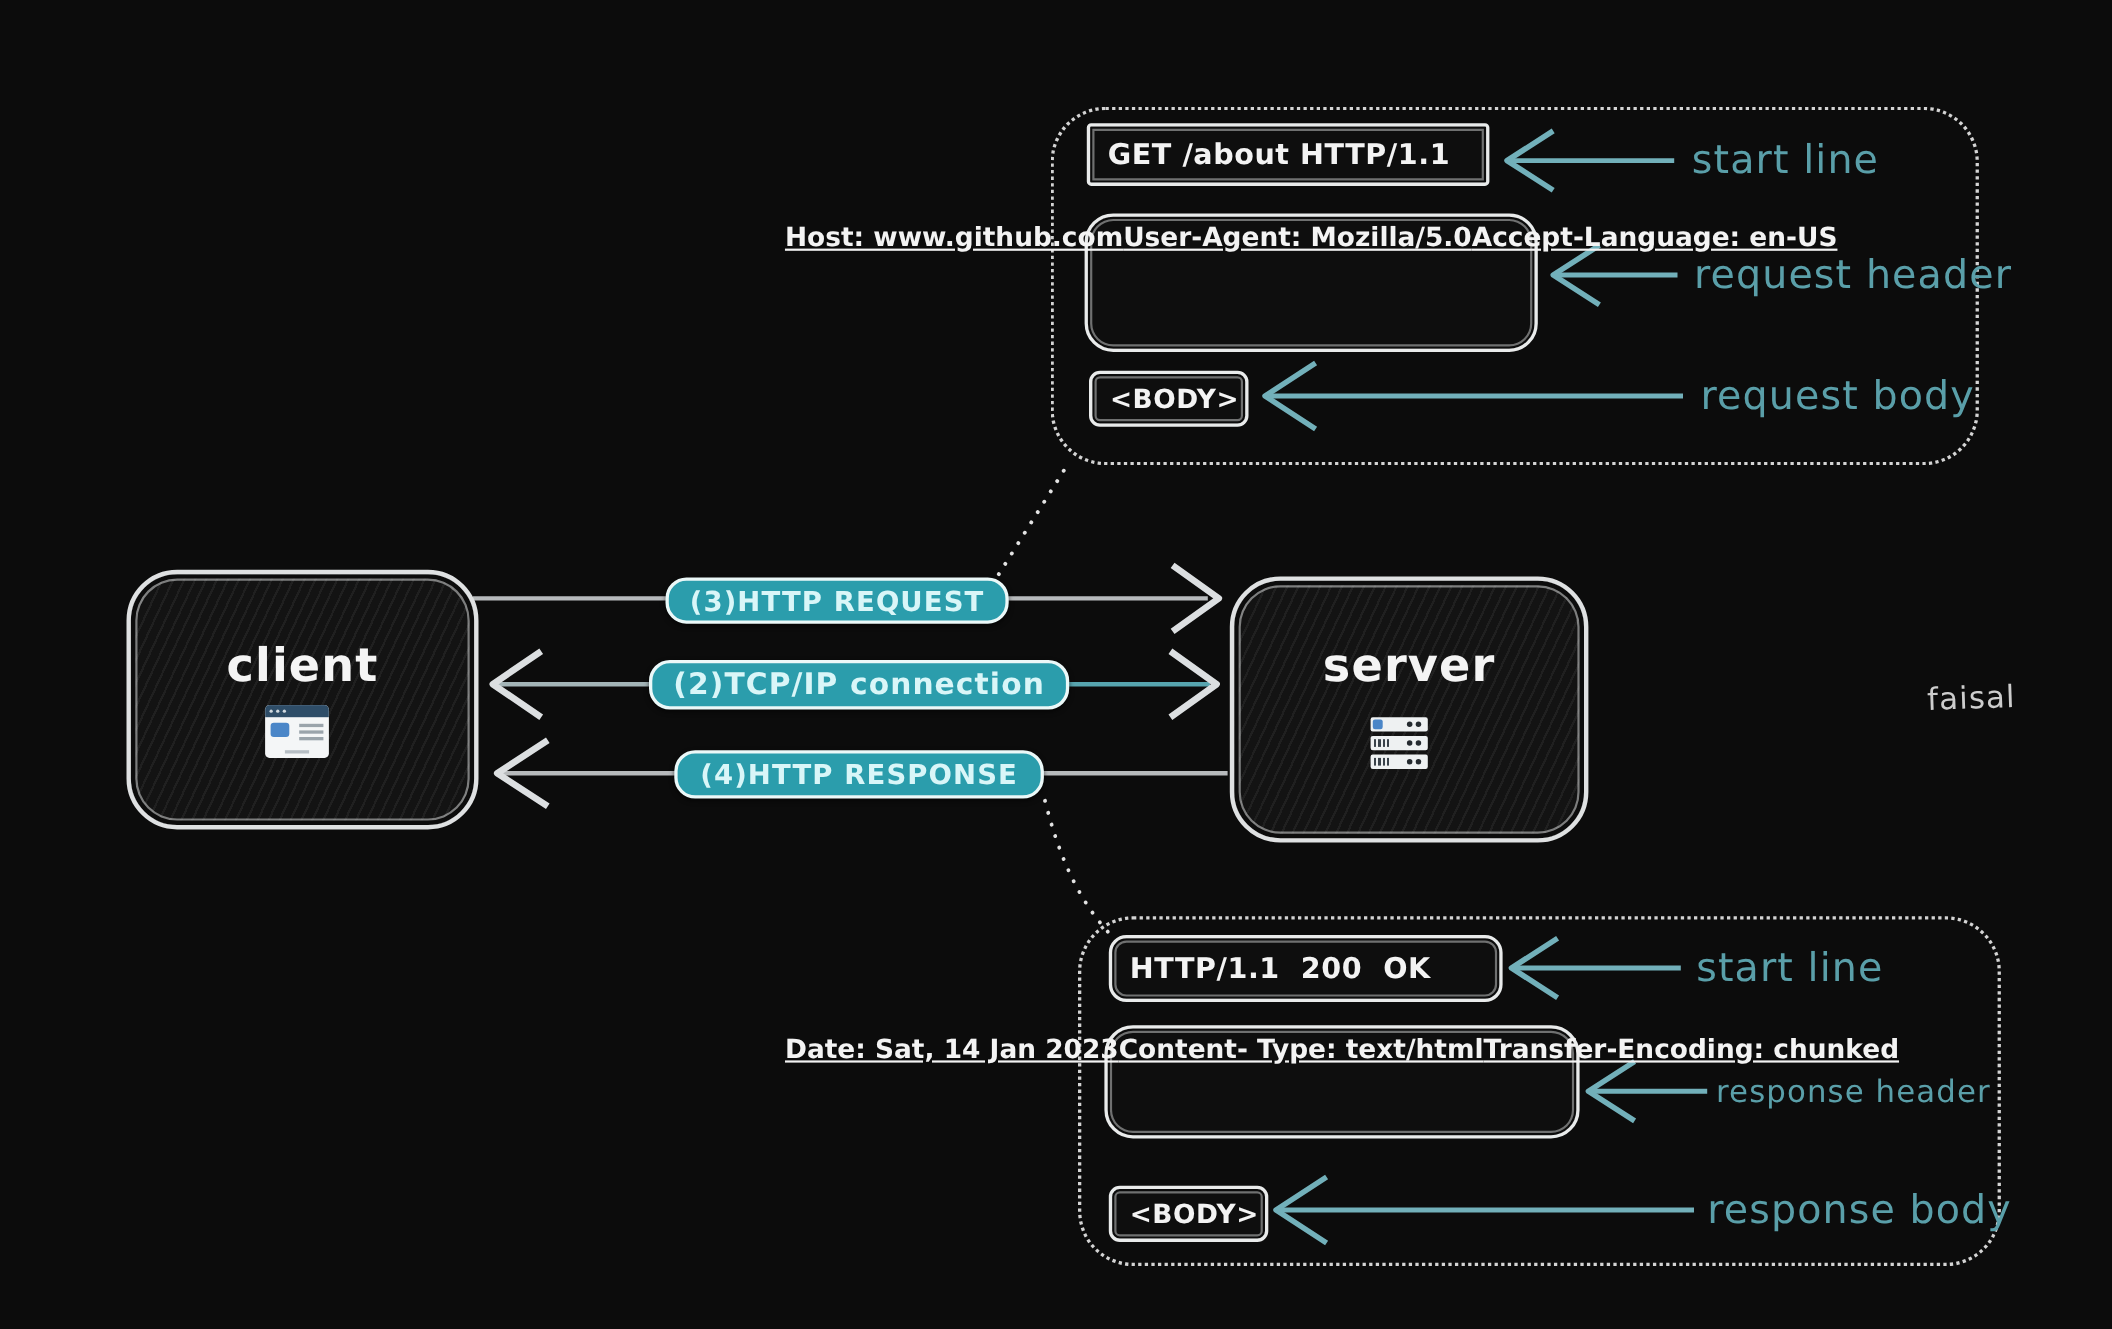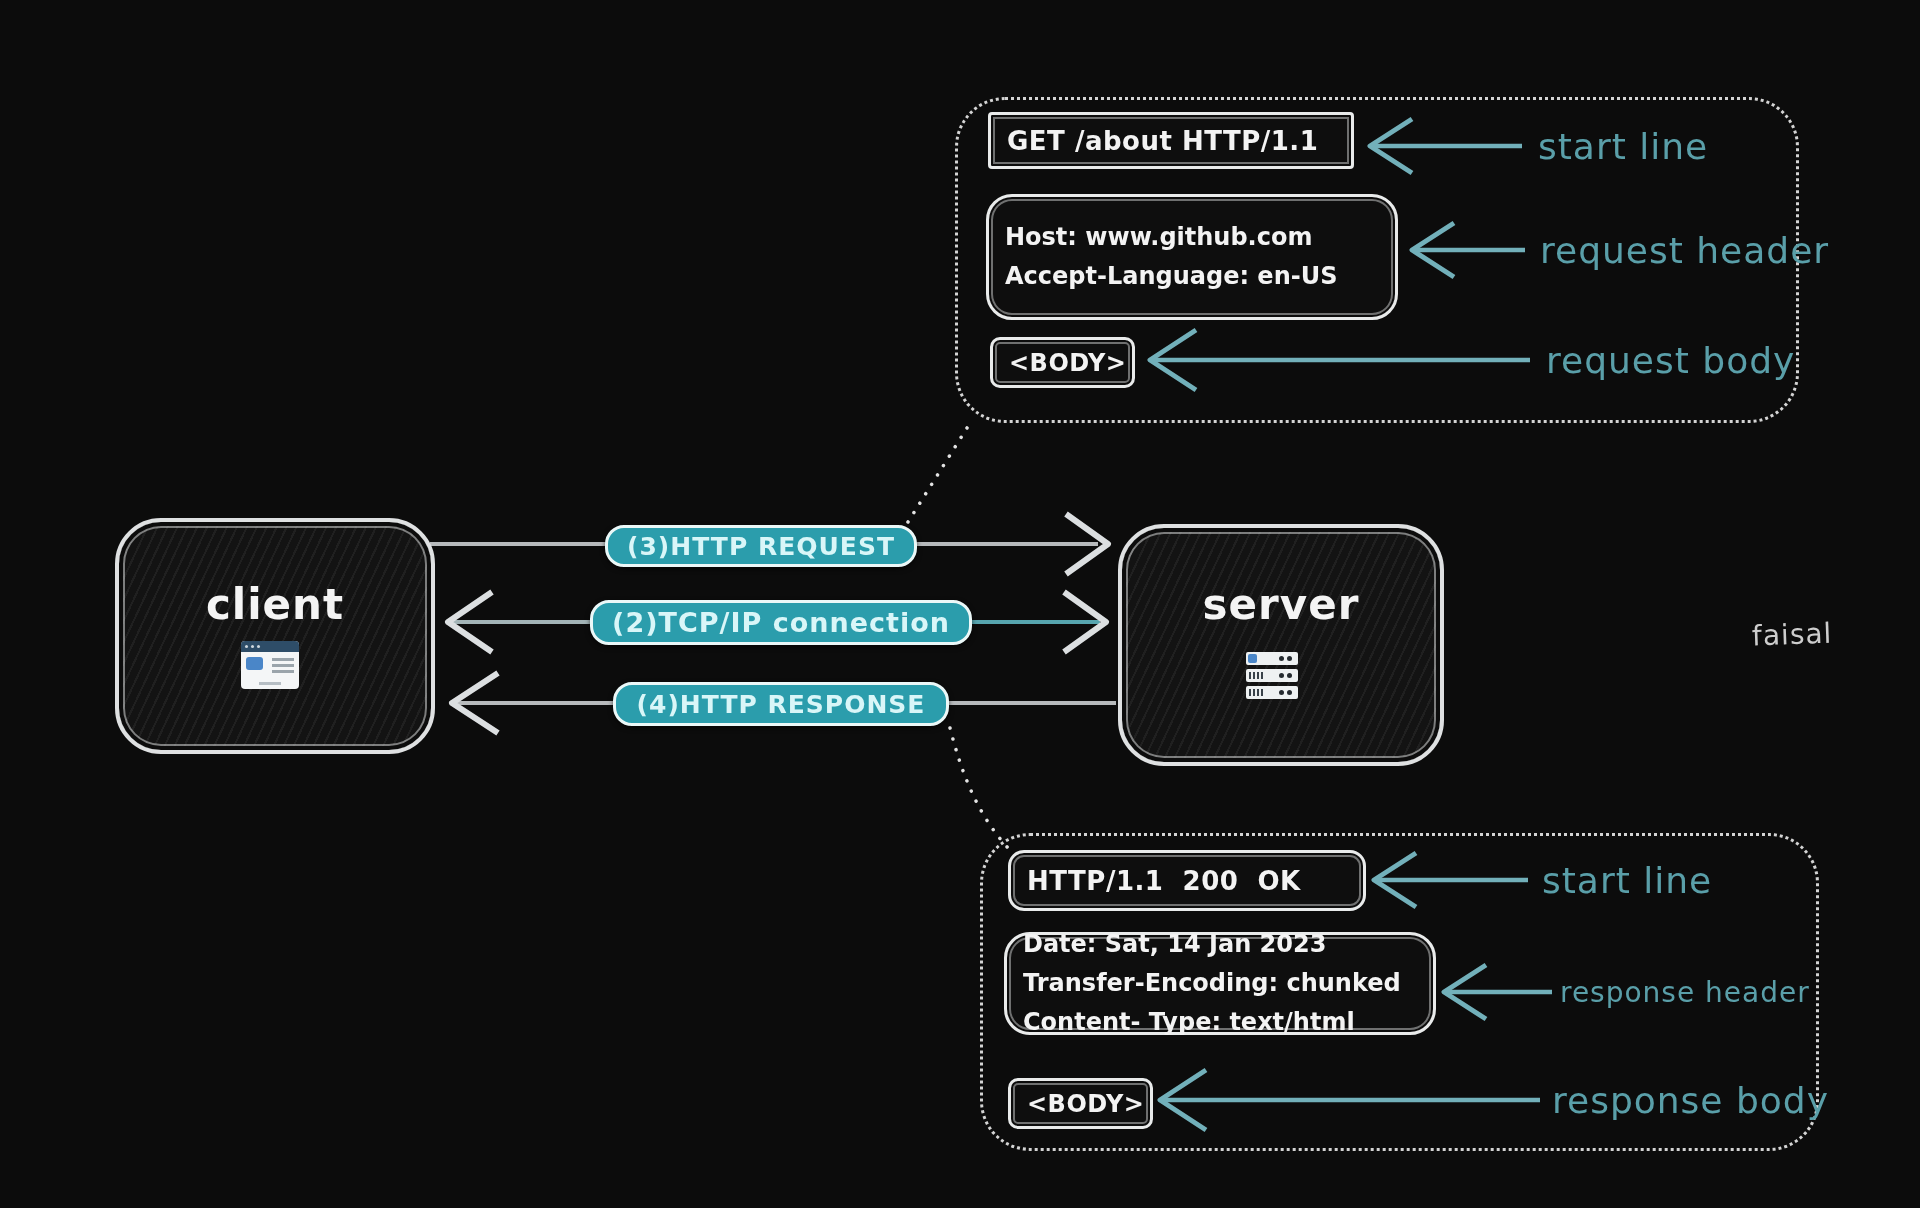--- a/index.html
+++ b/index.html
@@ -14,21 +14,21 @@
     background:transparent;
   }
   
   .wbox{
     position:absolute;border:3px solid #e9ebeb;background:#0e0e0e;
     box-shadow:inset 0 0 0 2px #0c0c0c, inset 0 0 0 4px rgba(230,232,232,.45);
     color:#f3f3f3;font-weight:bold;z-index:3;
     display:flex;align-items:center;padding:0 16px;box-sizing:border-box;
   }
   .wbox.single{font-size:26px;letter-spacing:.5px;}
-  .wbox.multi{flex-direction:column;align-items:flex-start;justify-content:center;}
+  .wbox.multi{align-items:flex-start;justify-content:center;text-decoration:underline;}
   .wbox.multi .hline{font-size:24px;line-height:39px;white-space:nowrap;}
   .pre{white-space:pre;}
   
   .pill{
     position:absolute;background:#2b9dac;border:3px solid #ebf8f8;border-radius:19px;
     box-shadow:0 2px 5px rgba(0,0,0,.6);
     display:flex;align-items:center;justify-content:center;
     color:#d9f6f8;font-weight:bold;letter-spacing:1px;z-index:4;box-sizing:border-box;
     white-space:nowrap;
   }
@@ -104,20 +104,21 @@
   </svg>
 
   <div class="dotted-panel" style="left:955px;top:97px;width:838px;height:320px;"></div>
 
   <div class="wbox single" style="left:988px;top:112px;width:366px;height:57px;border-radius:4px;">
     <span>GET /about HTTP/1.1</span>
   </div>
 
   <div class="wbox multi" style="left:986px;top:194px;width:412px;height:126px;border-radius:26px;">
     <div class="hline">Host: www.github.com</div>
+    <div class="hline">User-Agent: Mozilla/5.0</div>
     <div class="hline">Accept-Language: en-US</div>
   </div>
 
   <div class="wbox single" style="left:990px;top:337px;width:145px;height:51px;border-radius:10px;font-size:24px;">
     <span>&lt;BODY&gt;</span>
   </div>
 
   <div class="note" style="left:1538px;top:146px;">start line</div>
   <div class="note" style="left:1540px;top:250px;text-align:center;">request header</div>
   <div class="note" style="left:1546px;top:360px;">request body</div>
@@ -172,22 +173,22 @@
   <div class="watermark" style="left:1752px;top:618px;">faisal</div>
 
   <div class="dotted-panel" style="left:980px;top:833px;width:833px;height:312px;"></div>
 
   <div class="wbox single pre" style="left:1008px;top:850px;width:358px;height:61px;border-radius:16px;">
     <span class="pre">HTTP/1.1  200  OK</span>
   </div>
 
   <div class="wbox multi" style="left:1004px;top:932px;width:432px;height:103px;border-radius:26px;">
     <div class="hline">Date: Sat, 14 Jan 2023</div>
+    <div class="hline">Content- Type: text/html</div>
     <div class="hline">Transfer-Encoding: chunked</div>
-    <div class="hline">Content- Type: text/html</div>
   </div>
 
   <div class="wbox single" style="left:1008px;top:1078px;width:145px;height:51px;border-radius:10px;font-size:24px;">
     <span>&lt;BODY&gt;</span>
   </div>
 
   <div class="note" style="left:1542px;top:880px;">start line</div>
   <div class="note" style="left:1560px;top:992px;font-size:28px;">response header</div>
   <div class="note" style="left:1552px;top:1100px;">response body</div>
 

